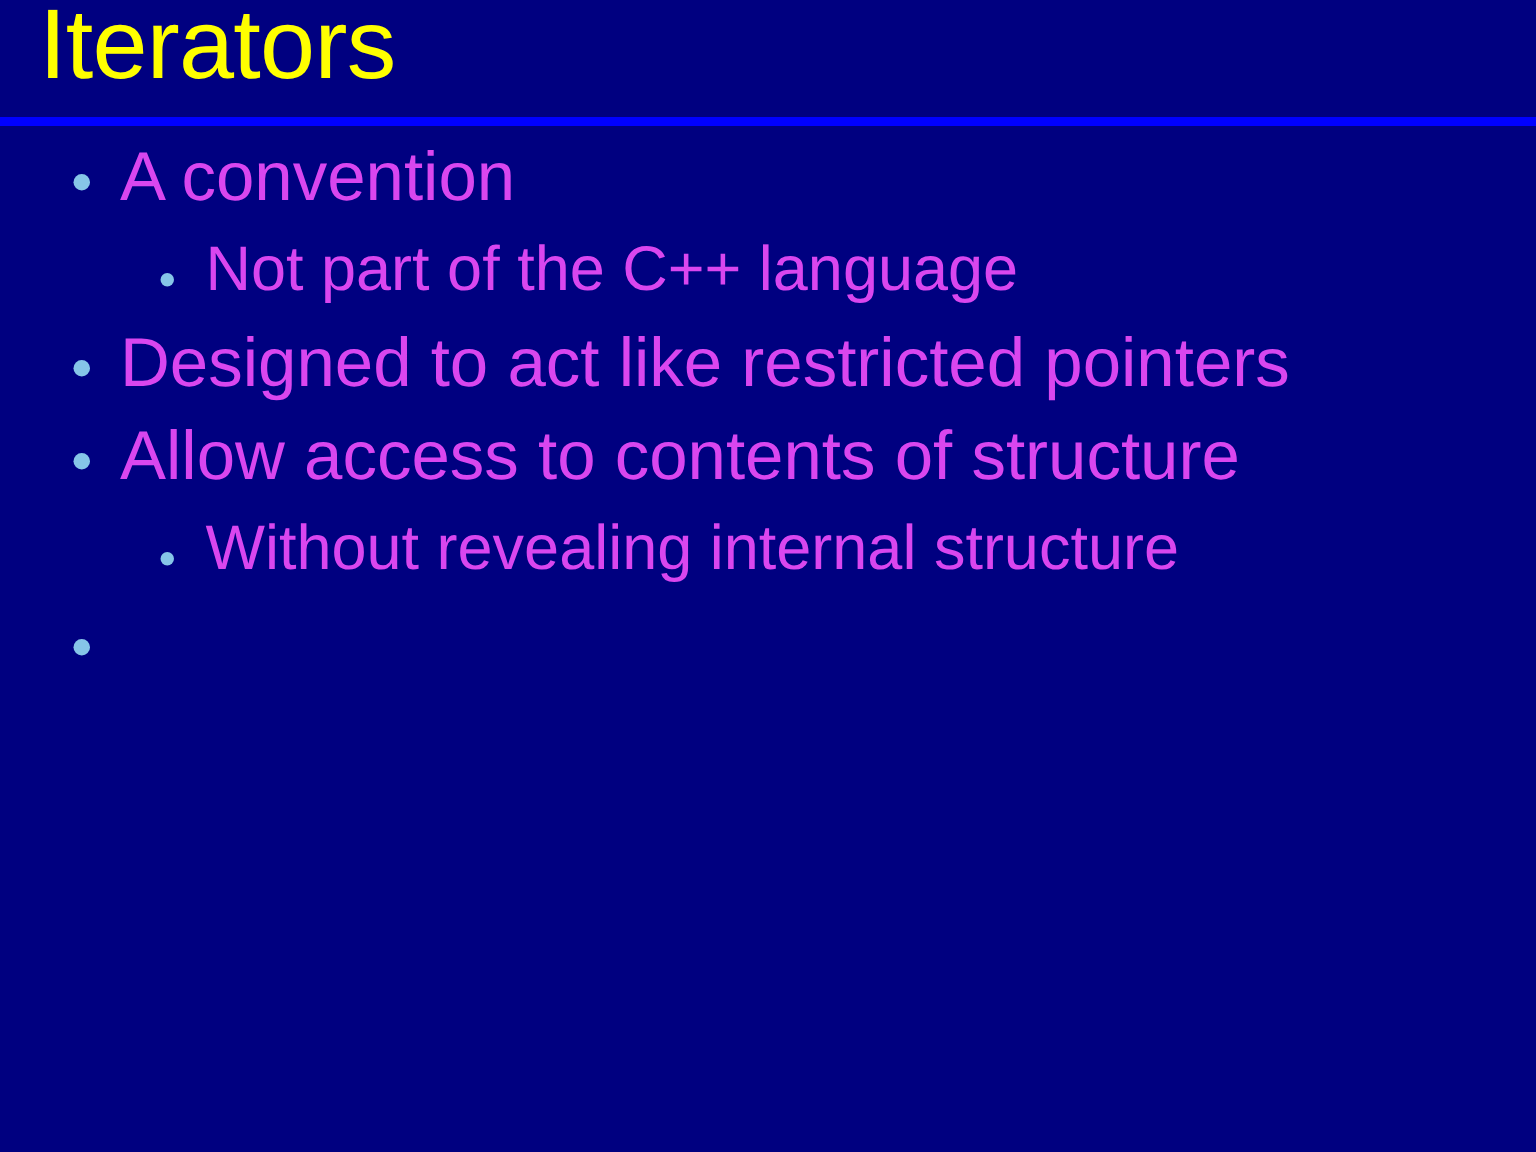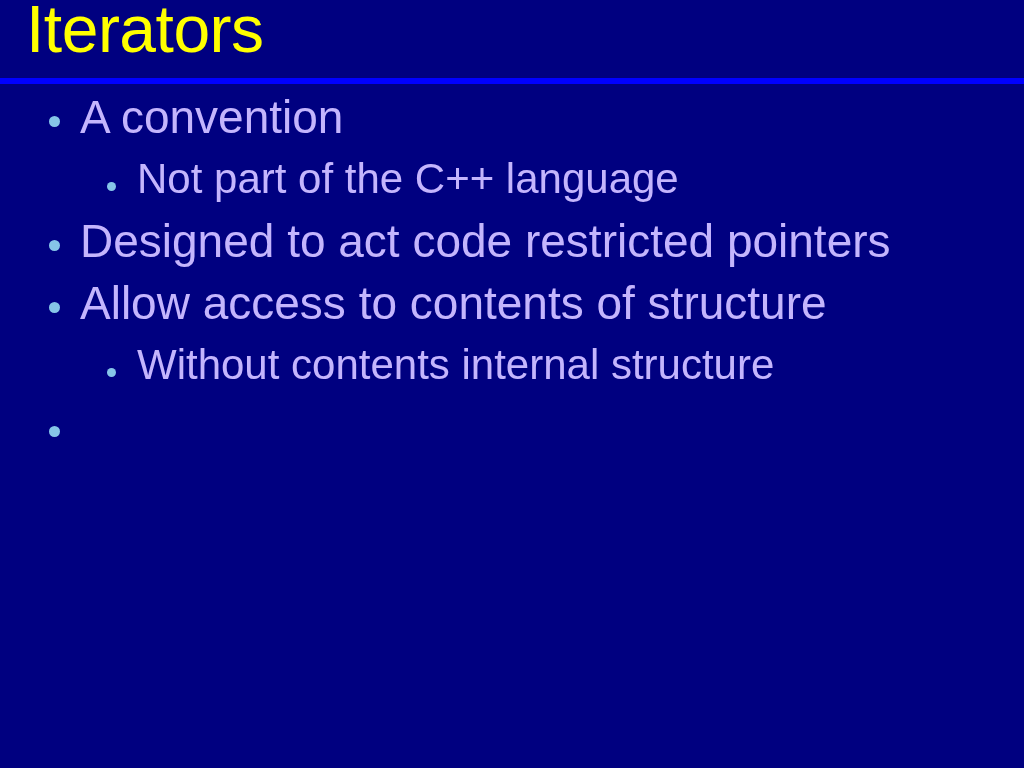--- a/index.html
+++ b/index.html
@@ -77,21 +77,21 @@
     height: 11px;
   }
   .lvl2 > .marker {
     left: 107px;
     top: 34px;
     width: 9px;
     height: 9px;
   }
   .text {
     position: absolute;
-    color: #c4b5fd;
+    color: #d946ef;
     font-weight: normal;
     line-height: 62px;
   }
   .lvl1 > .text {
     left: 80px;
     top: 0;
     font-size: 46px;
     width: 900px;
   }
   .lvl1.tall > .text {
@@ -122,31 +122,31 @@
       <span class="text">A convention</span>
     </div>
 
     <div class="bullet-row lvl2">
       <span class="marker"></span>
       <span class="text">Not part of the C++ language</span>
     </div>
 
     <div class="bullet-row lvl1">
       <span class="marker"></span>
-      <span class="text">Designed to act code restricted pointers</span>
+      <span class="text">Designed to act like restricted pointers</span>
     </div>
 
     <div class="bullet-row lvl1">
       <span class="marker"></span>
       <span class="text">Allow access to contents of structure</span>
     </div>
 
     <div class="bullet-row lvl2">
       <span class="marker"></span>
-      <span class="text">Without contents internal structure</span>
+      <span class="text">Without revealing internal structure</span>
     </div>
 
 
 
     <div class="bullet-row lvl1">
       <span class="marker"></span>
     </div>
 
   </div>
 </div>

